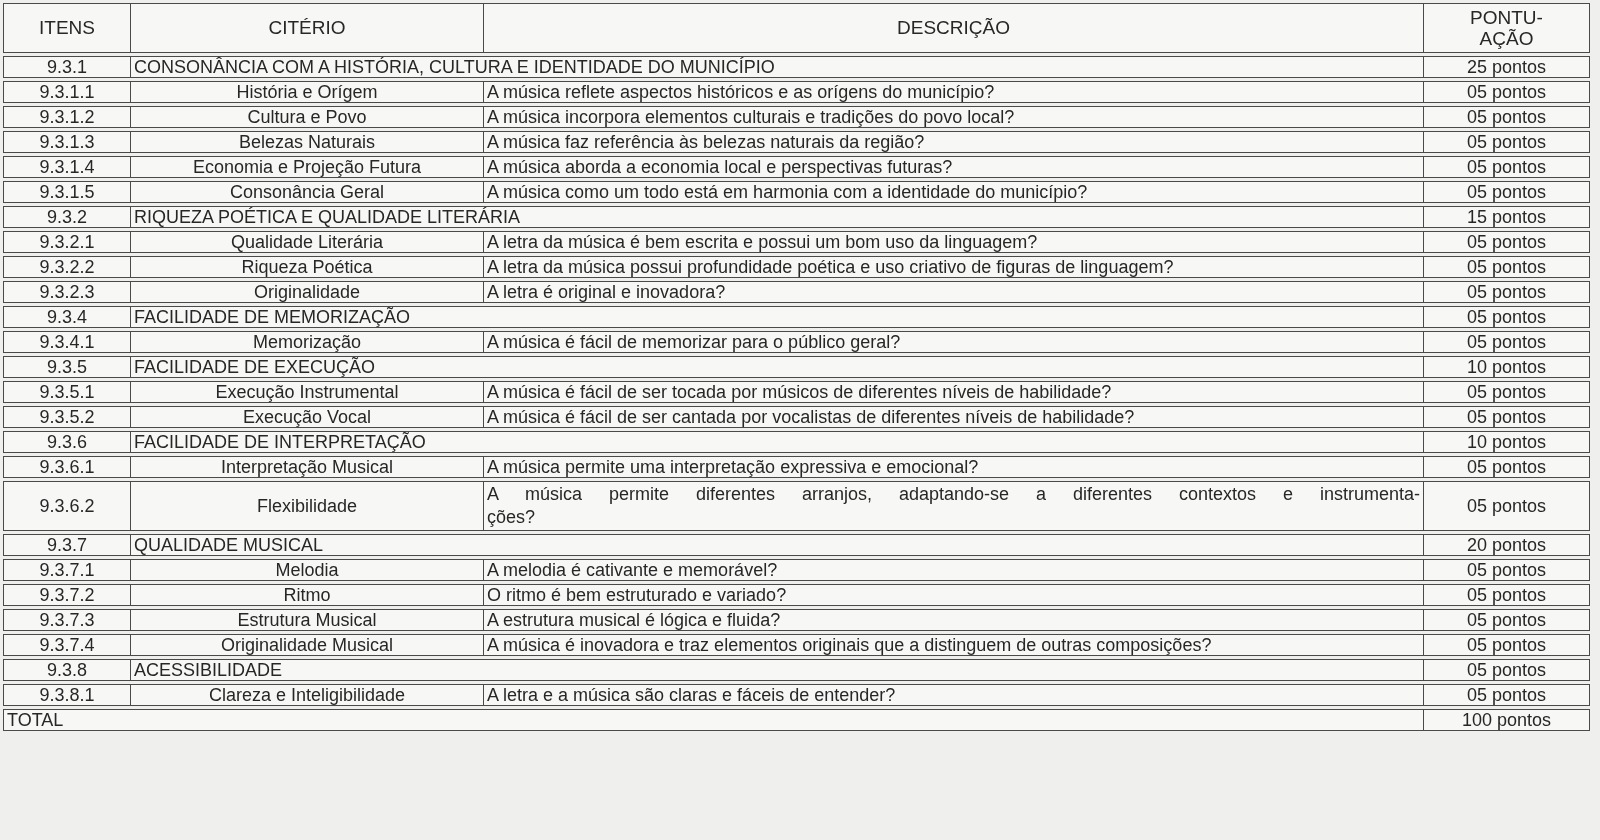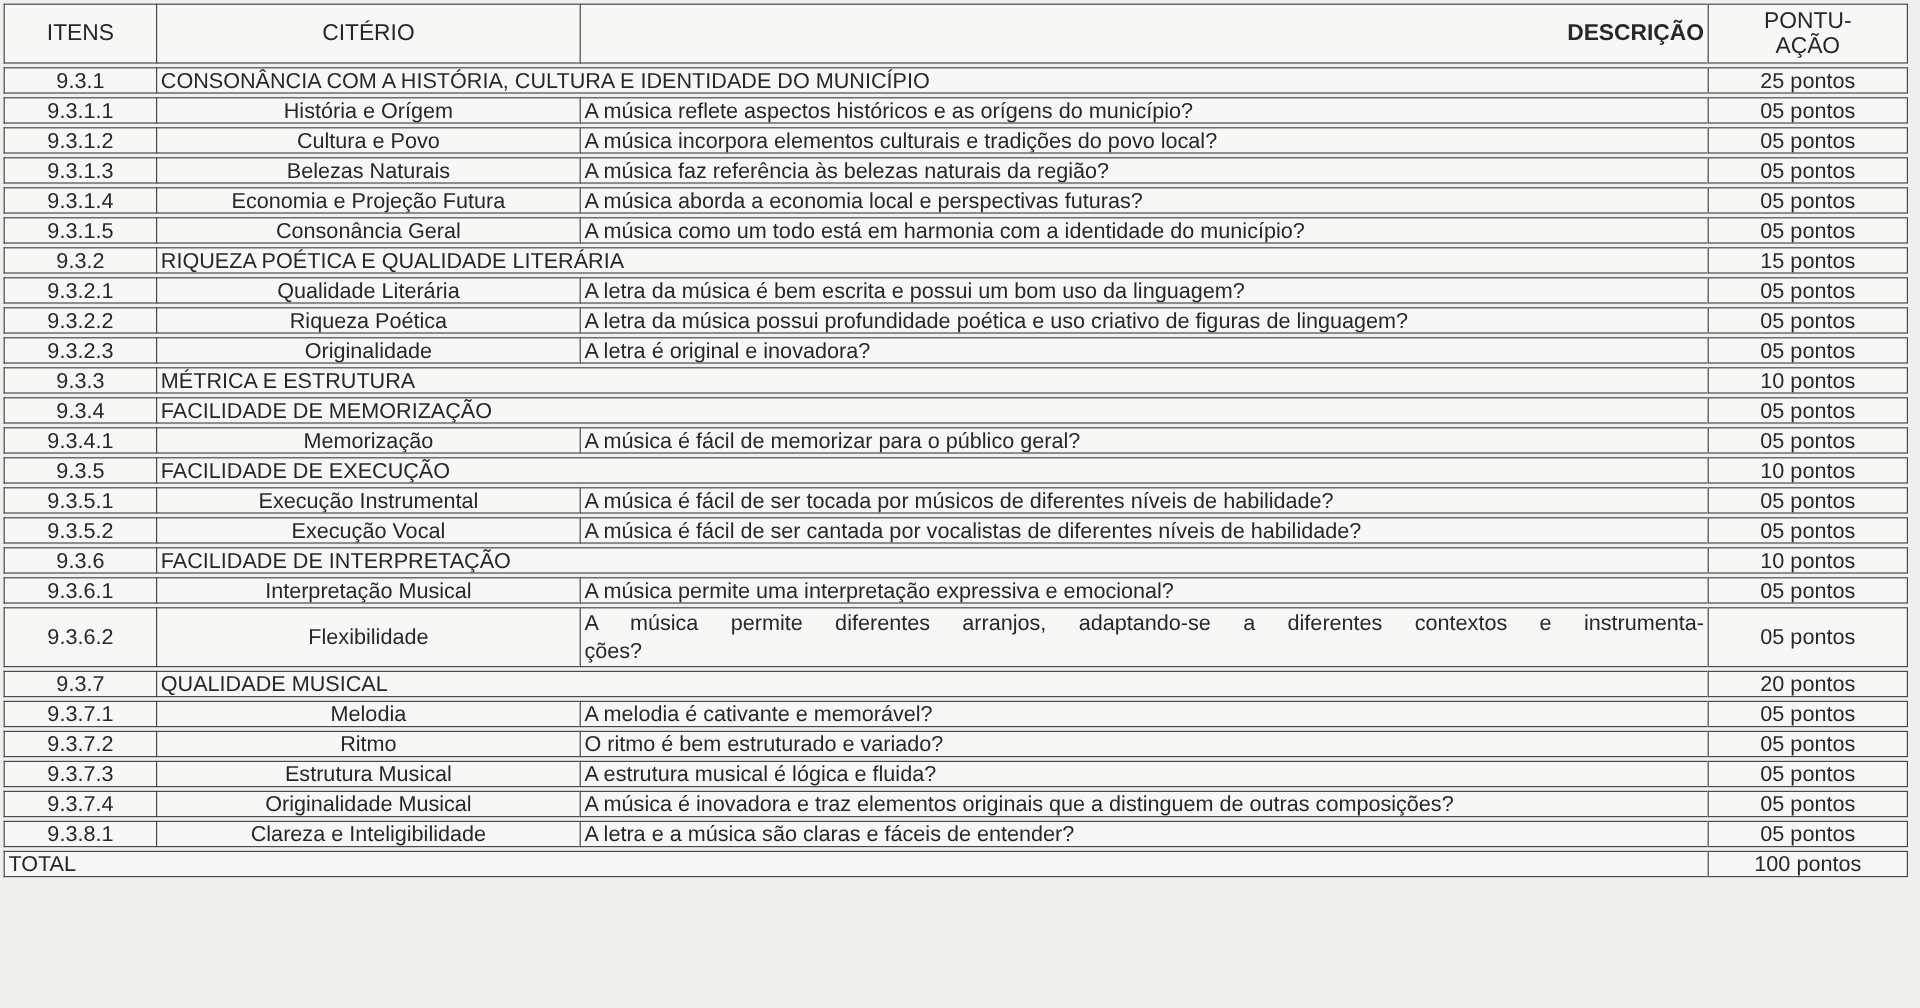--- a/index.html
+++ b/index.html
@@ -37,21 +37,21 @@
     line-height: 20px;
     height: 20px;
     overflow: hidden;
   }
   .score-table td:last-child, .score-table th:last-child {
     border-right: 1.5px solid #4a4a4a;
   }
   tr.header-row th { height: 48px; font-size: 19px; }
   th.h-itens    { text-align: center; margin-top: 34px; }
   th.h-criterio { text-align: center; }
-  th.h-descricao{ text-align: right; font-weight: bold; }
+  th.h-descricao{ text-align: center; }
   th.h-pontuacao{ text-align: center; white-space: pre-line; line-height: 21px; }
   td.c-item     { text-align: center; }
   td.c-criterio { text-align: center; }
   td.c-descricao{ text-align: left; }
   td.c-points   { text-align: center; }
   td.c-section  { text-align: left; }
   td.c-total    { }
   tr.tall td { height: 48px; }
   tr.tall td.c-descricao {
     white-space: pre-line;
@@ -134,25 +134,20 @@
           <td class="c-descricao">A letra da música possui profundidade poética e uso criativo de figuras de linguagem?</td>
           <td class="c-points">05 pontos</td>
         </tr>
         <tr>
           <td class="c-item">9.3.2.3</td>
           <td class="c-criterio">Originalidade</td>
           <td class="c-descricao">A letra é original e inovadora?</td>
           <td class="c-points">05 pontos</td>
         </tr>
         <tr>
-          <td class="c-item">9.3.3</td>
-          <td class="c-section" colspan="2">MÉTRICA E ESTRUTURA</td>
-          <td class="c-points">10 pontos</td>
-        </tr>
-        <tr>
           <td class="c-item">9.3.4</td>
           <td class="c-section" colspan="2">FACILIDADE DE MEMORIZAÇÃO</td>
           <td class="c-points">05 pontos</td>
         </tr>
         <tr>
           <td class="c-item">9.3.4.1</td>
           <td class="c-criterio">Memorização</td>
           <td class="c-descricao">A música é fácil de memorizar para o público geral?</td>
           <td class="c-points">05 pontos</td>
         </tr>
@@ -214,20 +209,25 @@
           <td class="c-descricao">A estrutura musical é lógica e fluida?</td>
           <td class="c-points">05 pontos</td>
         </tr>
         <tr>
           <td class="c-item">9.3.7.4</td>
           <td class="c-criterio">Originalidade Musical</td>
           <td class="c-descricao">A música é inovadora e traz elementos originais que a distinguem de outras composições?</td>
           <td class="c-points">05 pontos</td>
         </tr>
         <tr>
+          <td class="c-item">9.3.8</td>
+          <td class="c-section" colspan="2">ACESSIBILIDADE</td>
+          <td class="c-points">05 pontos</td>
+        </tr>
+        <tr>
           <td class="c-item">9.3.8.1</td>
           <td class="c-criterio">Clareza e Inteligibilidade</td>
           <td class="c-descricao">A letra e a música são claras e fáceis de entender?</td>
           <td class="c-points">05 pontos</td>
         </tr>
         <tr>
           <td class="c-total" colspan="3">TOTAL</td>
           <td class="c-points">100 pontos</td>
         </tr>
       </tbody>

